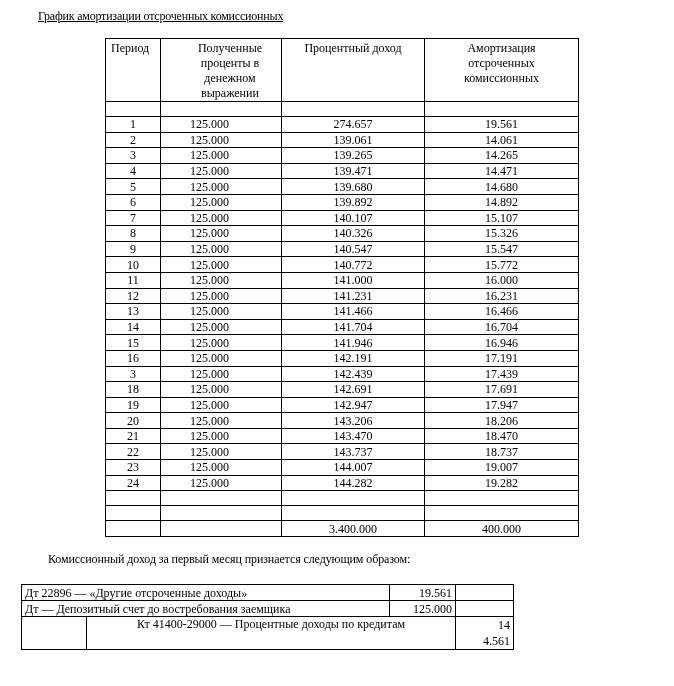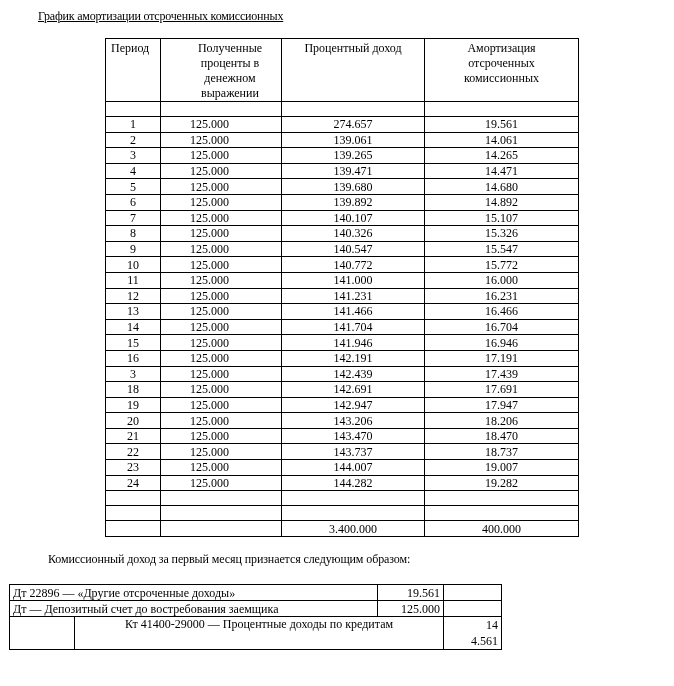--- a/index.html
+++ b/index.html
@@ -20,21 +20,21 @@
     .sched col.c3 { width: 143px; }
     .sched col.c4 { width: 154px; }
     .sched th { vertical-align: top; text-align: center; line-height: 15px; height: 60px; padding-top: 2px; }
     .sched th.c1h { text-align: left; padding-left: 5px; }
     .sched td { height: 14.6px; line-height: 14px; text-align: center; font-size: 12px; }
     .sched tr.spacer td { height: 14px; }
     .sched td.v2 { text-align: left; padding-left: 29px; }
     .note {
       position: absolute; left: 48px; top: 552px; font-size: 12px; letter-spacing: -0.1px;
     }
-    .journal { left: 9px; top: 584px; width: 493px; table-layout: fixed; }
+    .journal { left: 21px; top: 584px; width: 493px; table-layout: fixed; }
     .journal col.j1 { width: 65px; }
     .journal col.j2 { width: 303px; }
     .journal col.j3 { width: 66px; }
     .journal col.j4 { width: 58px; }
     .journal td { height: 15px; line-height: 14px; font-size: 12px; }
     .journal td.left { text-align: left; padding-left: 3px; }
     .journal td.right { text-align: right; padding-right: 3px; }
     .journal td.center { text-align: center; vertical-align: top; }
     .journal tr.r3 td { height: 32px; vertical-align: top; }
     .journal td.stack { text-align: right; padding-right: 3px; line-height: 16px; }

